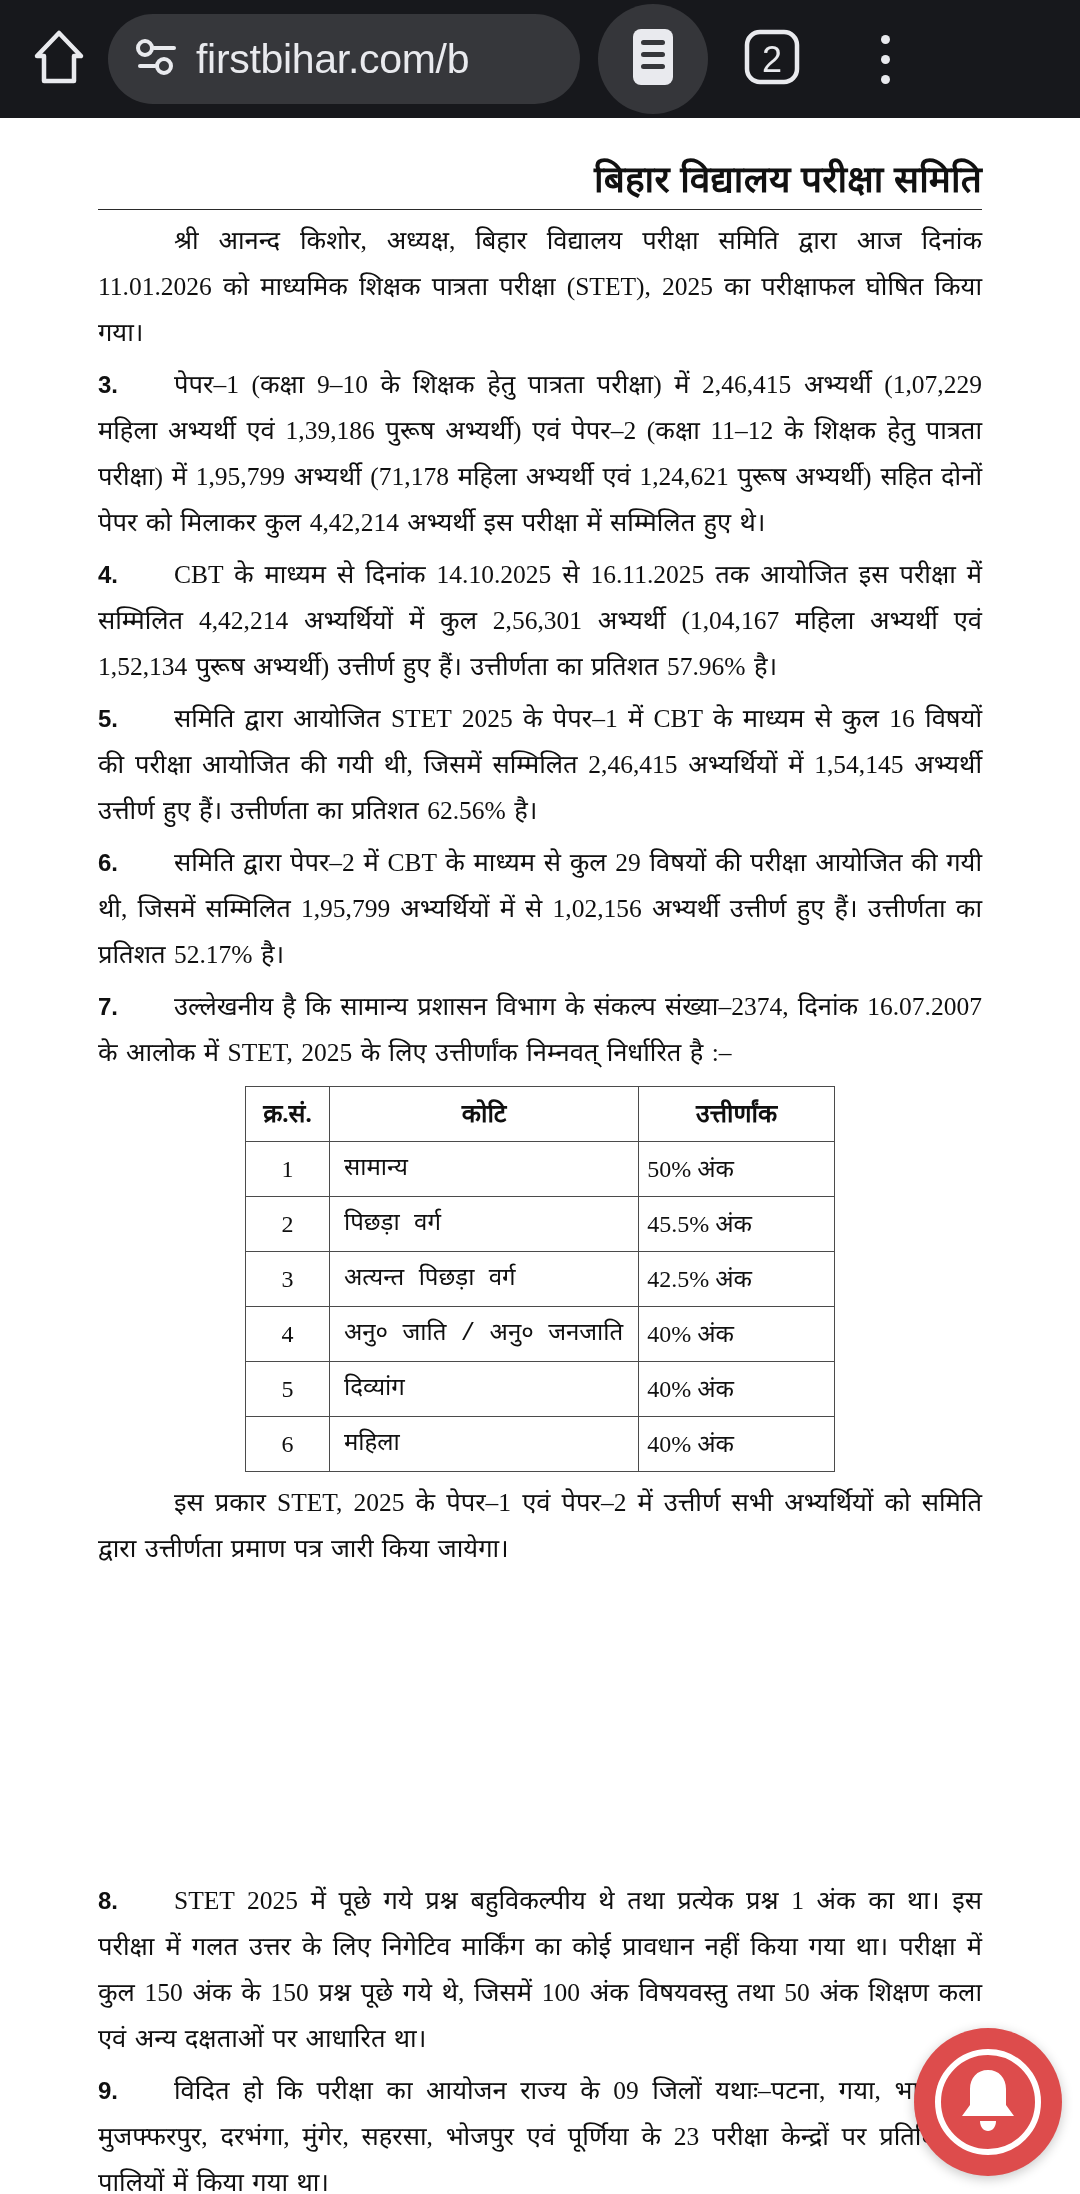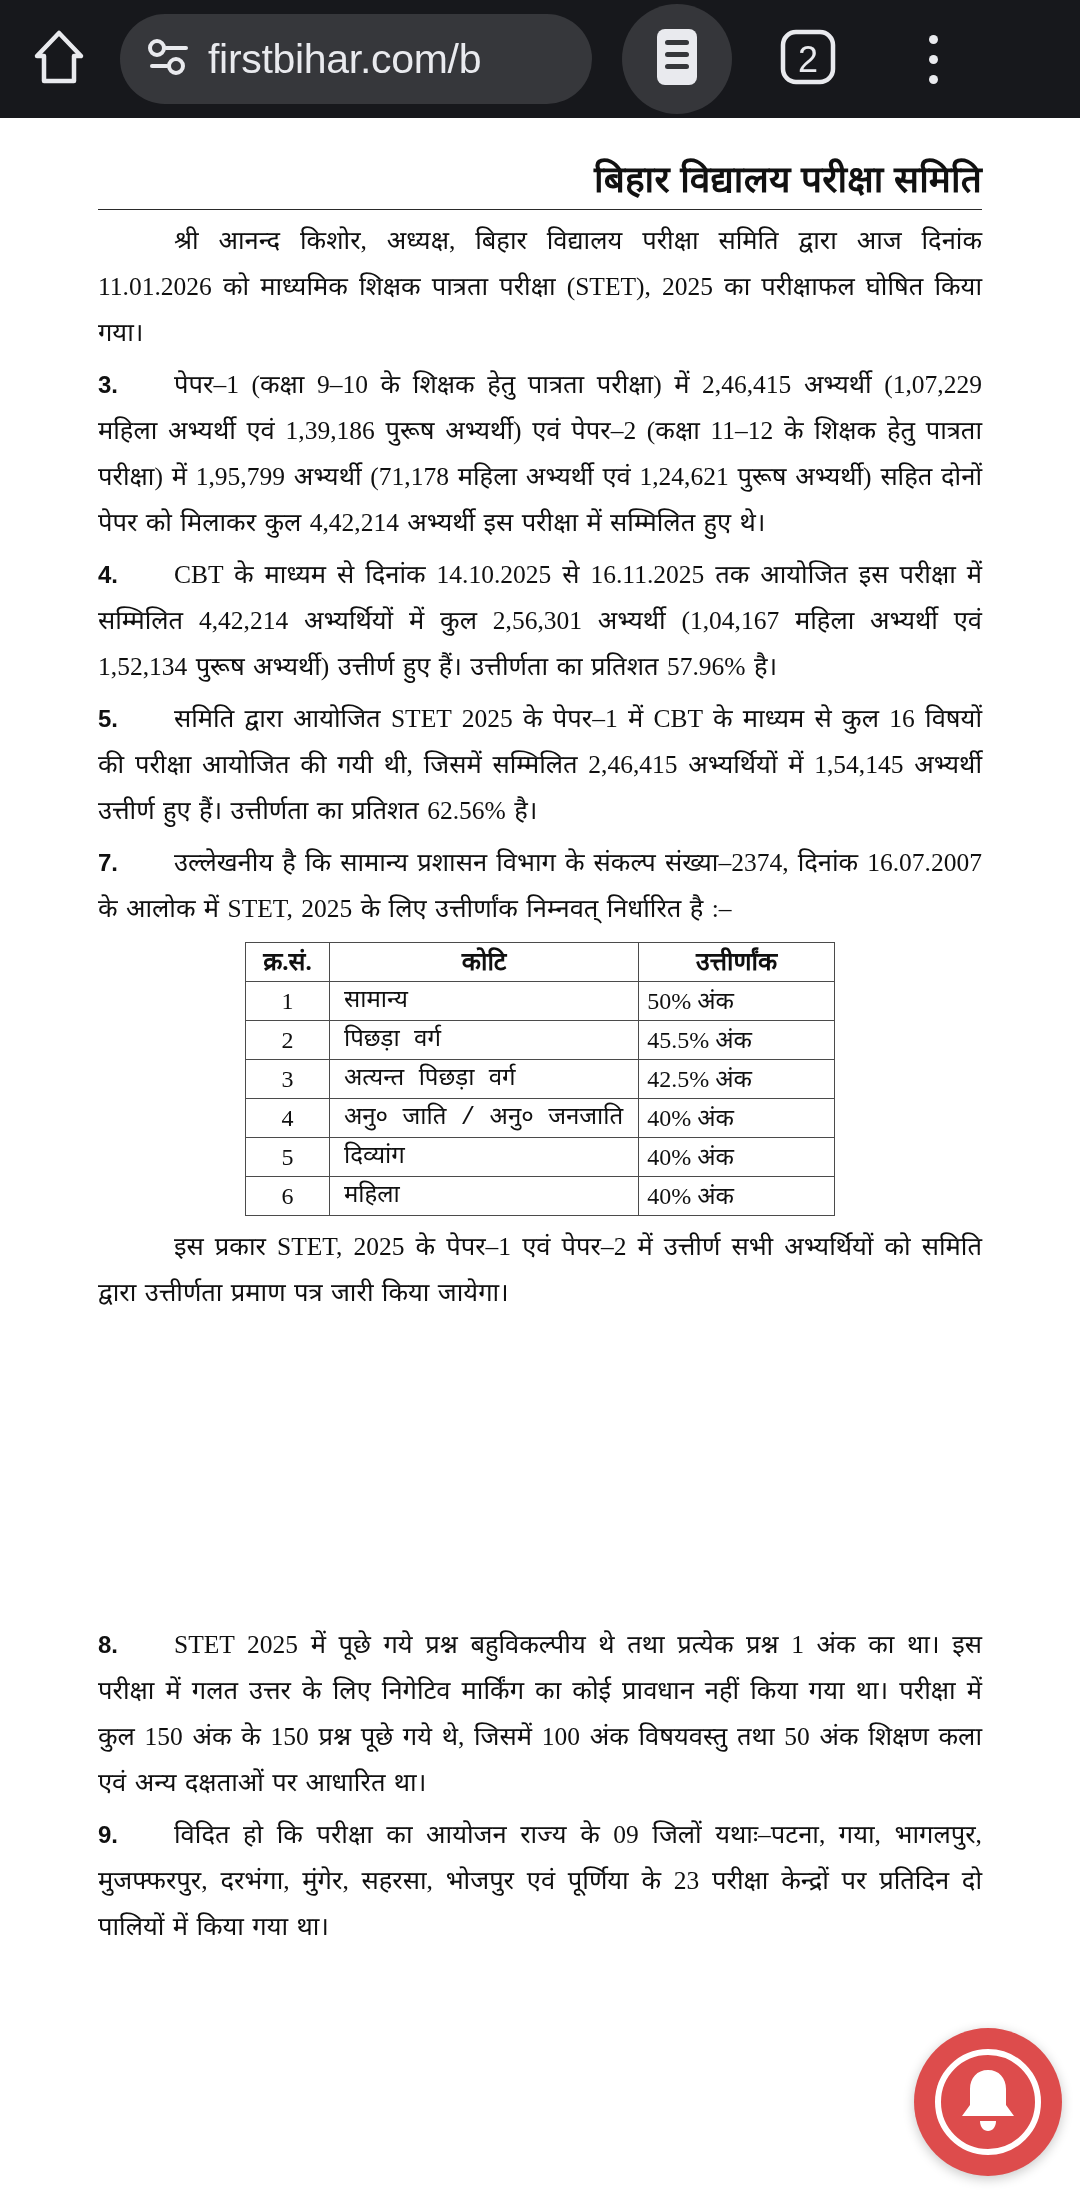--- a/index.html
+++ b/index.html
@@ -22,21 +22,21 @@
 
   
   .browser-bar {
     position: relative;
     width: 1080px;
     height: 118px;
     background: #17181c;
     display: flex;
     align-items: center;
     padding: 16px 18px;
-    gap: 16px;
+    gap: 4px;
   }
 
   .home-btn {
     width: 82px;
     height: 82px;
     display: flex;
     align-items: center;
     justify-content: center;
     flex: 0 0 auto;
   }
@@ -187,21 +187,21 @@
   table.marks {
     border-collapse: collapse;
     width: 590px;
     font-size: 24px;
     color: #101010;
   }
 
   table.marks th,
   table.marks td {
     border: 1.4px solid #4b4b4b;
-    padding: 2px 8px;
+    padding: 10px 8px;
     height: 38px;
     line-height: 34px;
   }
 
   table.marks th {
     text-align: center;
     font-weight: 700;
     font-size: 25px;
   }
 
@@ -314,20 +314,23 @@
       </p>
 
       <p class="para">
         <span class="para-num">4.</span><span>CBT के माध्यम से दिनांक 14.10.2025 से 16.11.2025 तक आयोजित इस परीक्षा में सम्मिलित 4,42,214 अभ्यर्थियों में कुल 2,56,301 अभ्यर्थी (1,04,167 महिला अभ्यर्थी एवं 1,52,134 पुरूष अभ्यर्थी) उत्तीर्ण हुए हैं। उत्तीर्णता का प्रतिशत 57.96% है।</span>
       </p>
 
       <p class="para">
         <span class="para-num">5.</span><span>समिति द्वारा आयोजित STET 2025 के पेपर–1 में CBT के माध्यम से कुल 16 विषयों की परीक्षा आयोजित की गयी थी, जिसमें सम्मिलित 2,46,415 अभ्यर्थियों में 1,54,145 अभ्यर्थी उत्तीर्ण हुए हैं। उत्तीर्णता का प्रतिशत 62.56% है।</span>
       </p>
 
+      <p class="para">
+        <span class="para-num">6.</span><span>समिति द्वारा पेपर–2 में CBT के माध्यम से कुल 29 विषयों की परीक्षा आयोजित की गयी थी, जिसमें सम्मिलित 1,95,799 अभ्यर्थियों में से 1,02,156 अभ्यर्थी उत्तीर्ण हुए हैं। उत्तीर्णता का प्रतिशत 52.17% है।</span>
+      </p>
 
       <p class="para">
         <span class="para-num">7.</span><span>उल्लेखनीय है कि सामान्य प्रशासन विभाग के संकल्प संख्या–2374, दिनांक 16.07.2007 के आलोक में STET, 2025 के लिए उत्तीर्णांक निम्नवत् निर्धारित है :–</span>
       </p>
 
       <div class="marks-table-wrap">
         <table class="marks">
           <thead>
             <tr>
               <th>क्र.सं.</th>

